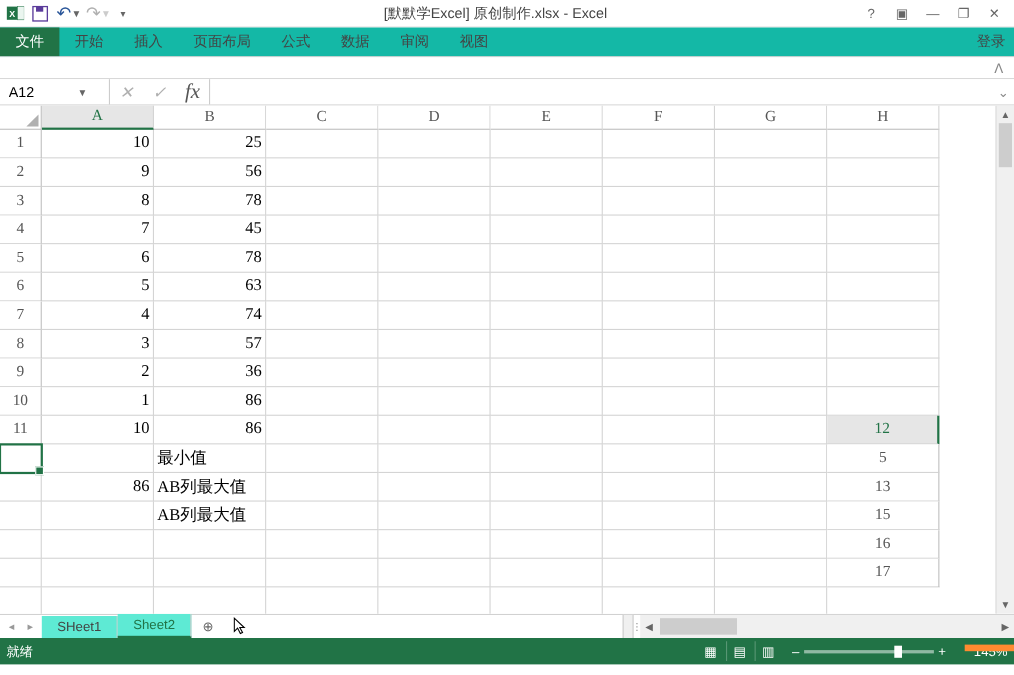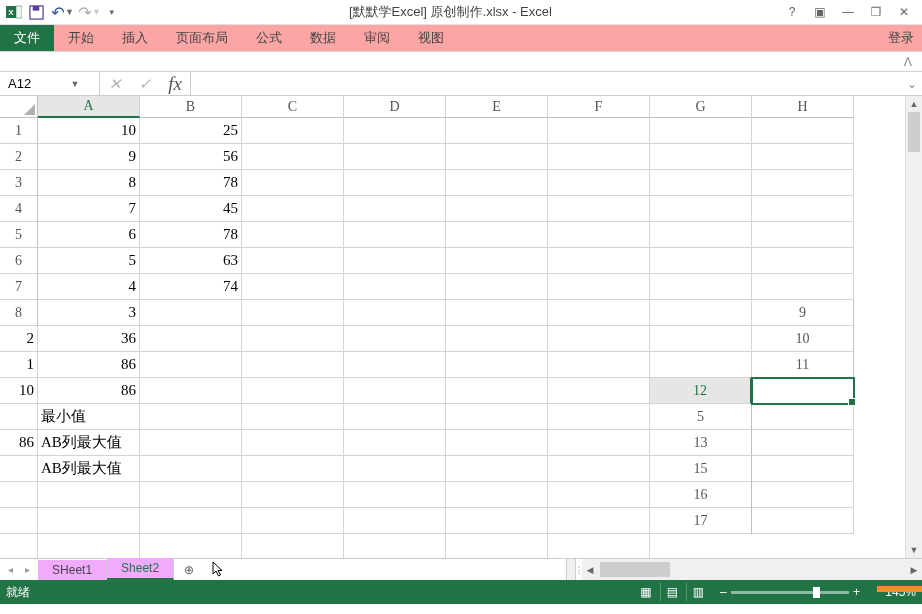--- a/index.html
+++ b/index.html
@@ -9,21 +9,21 @@
 .titlebar { height: 25px; background: #fff; display: flex; align-items: center; border-bottom: 1px solid #e1e1e1; }
 .qat { display: flex; align-items: center; gap: 0; padding-left: 3px; }
 .qat .icon, .qat .btn { width: 22px; height: 22px; display: flex; align-items: center; justify-content: center; }
 .excel-icon svg { width: 16px; height: 16px; }
 .title-center { flex: 1; text-align: center; font-size: 13px; color: #444; }
 .title-right { display: flex; align-items: center; gap: 0; padding-right: 4px; }
 .title-right .ctl { width: 28px; height: 22px; display: flex; align-items: center; justify-content: center; color: #666; }
 .caret { font-size: 9px; color: #666; margin-left: -4px; }
 
 
-.ribbon { height: 27px; background: #fca5a5; display: flex; align-items: stretch; border-bottom: 1px solid #d4d4d4; }
+.ribbon { height: 27px; background: #14b8a6; display: flex; align-items: stretch; border-bottom: 1px solid #d4d4d4; }
 .tab { padding: 0 14px; display: flex; align-items: center; font-size: 13px; cursor: default; color: #444; }
 .tab.file { background: #217346; color: #fff; font-size: 13px; padding: 0 14px; }
 .ribbon-right { margin-left: auto; padding: 0 8px; display: flex; align-items: center; font-size: 13px; color: #444; }
 
 .collapse-bar { height: 20px; background: #fff; border-bottom: 1px solid #d4d4d4; display: flex; justify-content: flex-end; align-items: center; padding-right: 10px; color: #888; }
 
 
 .formula-bar { height: 24px; display: flex; align-items: stretch; border-bottom: 1px solid #ccc; background: #fff; }
 .namebox { width: 100px; border-right: 1px solid #ccc; display: flex; align-items: center; }
 .namebox input { border: none; width: 65px; padding-left: 8px; font-size: 13px; outline: none; }
@@ -51,21 +51,21 @@
 
 .vscroll { position: absolute; right: 0; top: 0; bottom: 0; width: 17px; background: #f0f0f0; border-left: 1px solid #dcdcdc; }
 .vscroll .thumb { position: absolute; top: 16px; left: 2px; right: 2px; height: 40px; background: #cdcdcd; }
 .vscroll .arr { position: absolute; left: 0; right: 0; height: 16px; display: flex; align-items: center; justify-content: center; font-size: 9px; color: #666; }
 .vscroll .arr.up { top: 0; } .vscroll .arr.dn { bottom: 0; }
 
 
 .sheetbar { height: 22px; display: flex; align-items: stretch; border-top: 1px solid #ccc; background: #fff; font-size: 12px; }
 .sheet-nav { display: flex; align-items: center; padding: 0 8px; gap: 12px; color: #999; font-size: 10px; }
 .sheet-tabs { display: flex; align-items: flex-end; }
-.sheet-tab { padding: 3px 14px; border-right: 1px solid #ccc; background: #f0abfc; color: #444; }
+.sheet-tab { padding: 3px 14px; border-right: 1px solid #ccc; background: #5eead4; color: #444; }
 .sheet-tab.active { border-bottom: 2px solid #217346; color: #217346; font-weight: 500; }
 .sheet-add { width: 30px; display: flex; align-items: center; justify-content: center; color: #666; }
 .cursor-ptr { margin-left: 8px; font-size: 14px; color: #000; display: flex; align-items: center; }
 .sheet-hsplit { width: 10px; border-left: 1px solid #ccc; border-right: 1px solid #ccc; background: #f0f0f0; margin-left: auto; }
 .hscroll { flex: 0 0 340px; background: #f0f0f0; position: relative; display: flex; align-items: center; }
 .hscroll .arr { width: 16px; text-align: center; font-size: 9px; color: #666; }
 .hscroll .thumb { position: absolute; left: 18px; width: 70px; top: 3px; bottom: 3px; background: #cdcdcd; }
 
 
 .statusbar { height: 22px; background: #217346; color: #fff; display: flex; align-items: center; font-size: 12px; padding: 12px 6px; }
@@ -211,20 +211,21 @@
       <div class="cell num">4</div>
       <div class="cell num">74</div>
       <div class="cell num"></div>
       <div class="cell num"></div>
       <div class="cell num"></div>
       <div class="cell num"></div>
       <div class="cell num"></div>
       <div class="cell num"></div>
       <div class="rowhead">8</div>
       <div class="cell num">3</div>
+      <div class="cell num">57</div>
       <div class="cell num"></div>
       <div class="cell num"></div>
       <div class="cell num"></div>
       <div class="cell num"></div>
       <div class="cell num"></div>
       <div class="cell num"></div>
       <div class="rowhead">9</div>
       <div class="cell num">2</div>
       <div class="cell num">36</div>
       <div class="cell num"></div>

